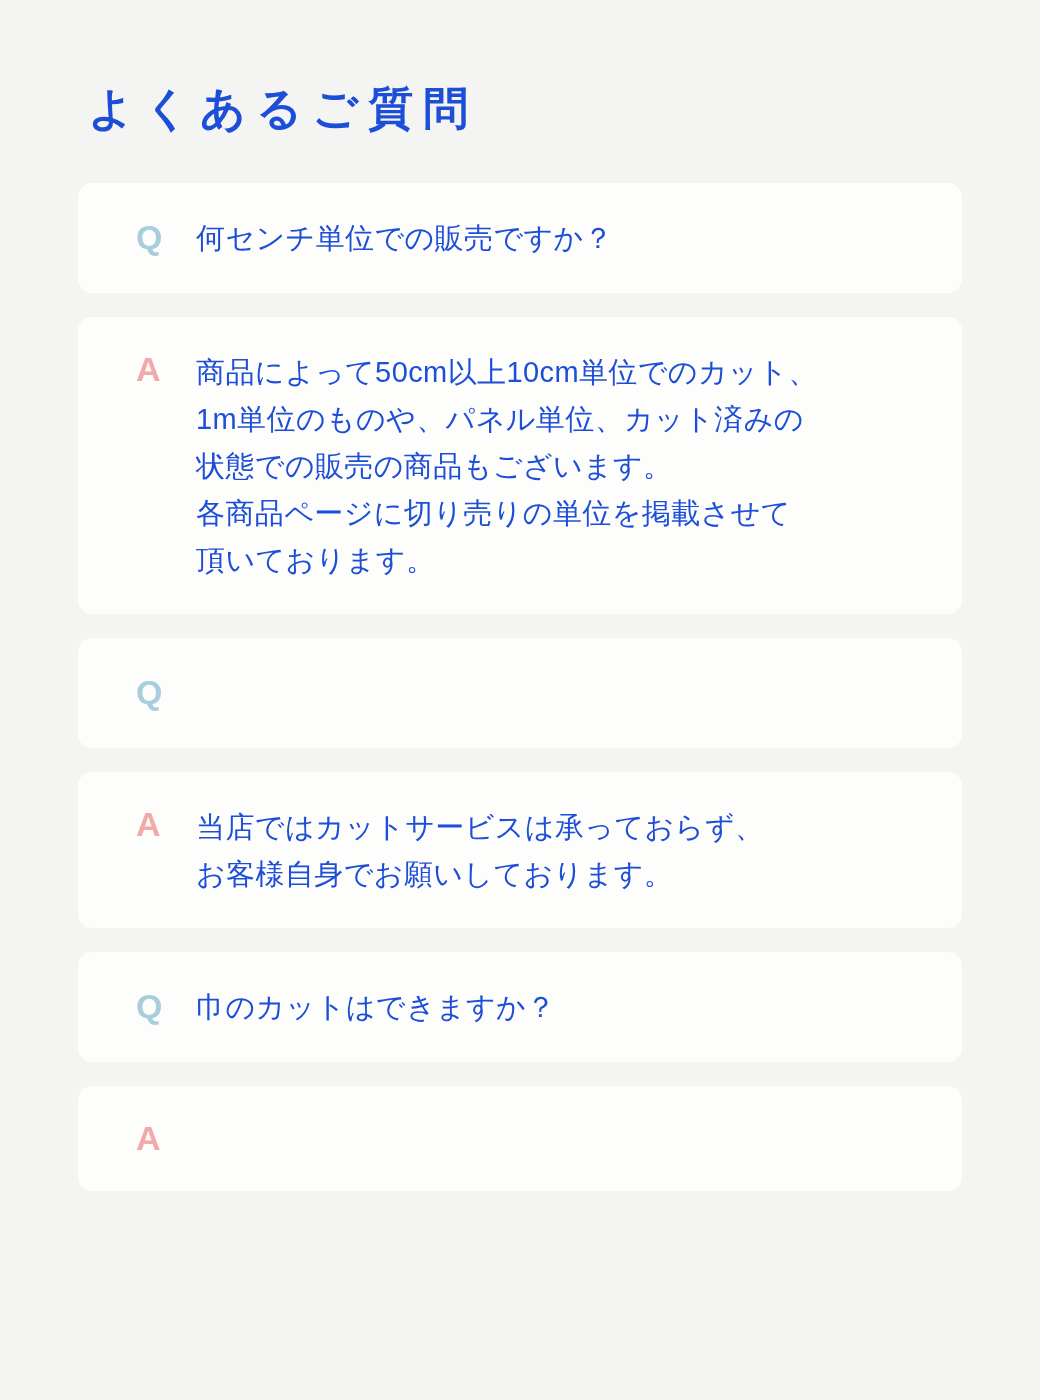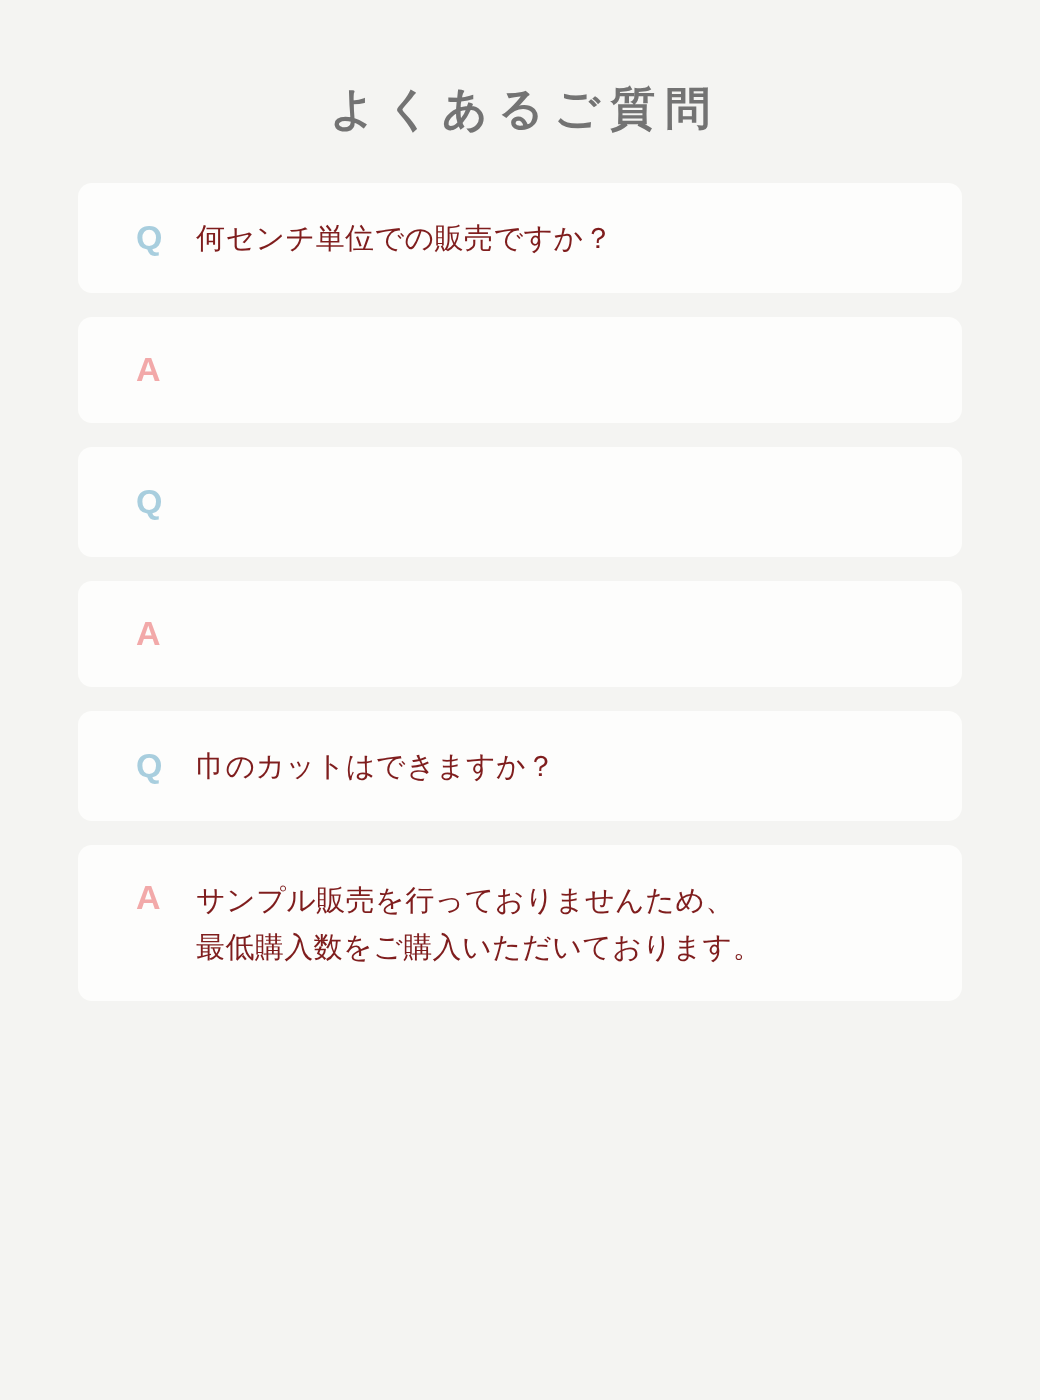--- a/index.html
+++ b/index.html
@@ -15,25 +15,24 @@
     color: #3c3c3c;
     overflow: hidden;
   }
   .page {
     width: 1040px;
     height: 1400px;
     padding: 0 78px;
     position: relative;
   }
   .faq-title {
-    text-align: center;
     font-size: 45px;
     font-weight: bold;
     letter-spacing: 10px;
-    color: #737373;
+    color: #1d4ed8;
     padding-top: 52px;
     padding-left: 10px;
     line-height: 1.2;
   }
   .faq-list {
     margin-top: 47px;
     display: flex;
     flex-direction: column;
     gap: 24px;
   }
@@ -52,21 +51,21 @@
     font-weight: bold;
     line-height: 1.35;
     letter-spacing: 0px;
   }
   .marker.q { color: #a8cede; }
   .marker.a { color: #f2a9a9; }
   .body-text {
     flex: 1 1 auto;
     font-size: 29px;
     line-height: 1.62;
-    color: #7f1d1d;
+    color: #1d4ed8;
     letter-spacing: 0.4px;
     white-space: pre-line;
     padding-top: 2px;
   }
   .body-text.single { line-height: 1.5; }
 </style>
 </head>
 <body>
 
 <div class="page">
@@ -75,35 +74,40 @@
 
   <div class="faq-list">
 
     <div class="card question">
       <div class="marker q">Q</div>
       <div class="body-text single">何センチ単位での販売ですか？</div>
     </div>
 
     <div class="card answer">
       <div class="marker a">A</div>
+      <div class="body-text">商品によって50cm以上10cm単位でのカット、
+1m単位のものや、パネル単位、カット済みの
+状態での販売の商品もございます。
+各商品ページに切り売りの単位を掲載させて
+頂いております。</div>
     </div>
 
     <div class="card question">
       <div class="marker q">Q</div>
     </div>
 
     <div class="card answer">
       <div class="marker a">A</div>
+      <div class="body-text">当店ではカットサービスは承っておらず、
+お客様自身でお願いしております。</div>
     </div>
 
     <div class="card question">
       <div class="marker q">Q</div>
       <div class="body-text single">巾のカットはできますか？</div>
     </div>
 
     <div class="card answer">
       <div class="marker a">A</div>
-      <div class="body-text">サンプル販売を行っておりませんため、
-最低購入数をご購入いただいております。</div>
     </div>
 
   </div>
 </div>
 
 </body></html>

